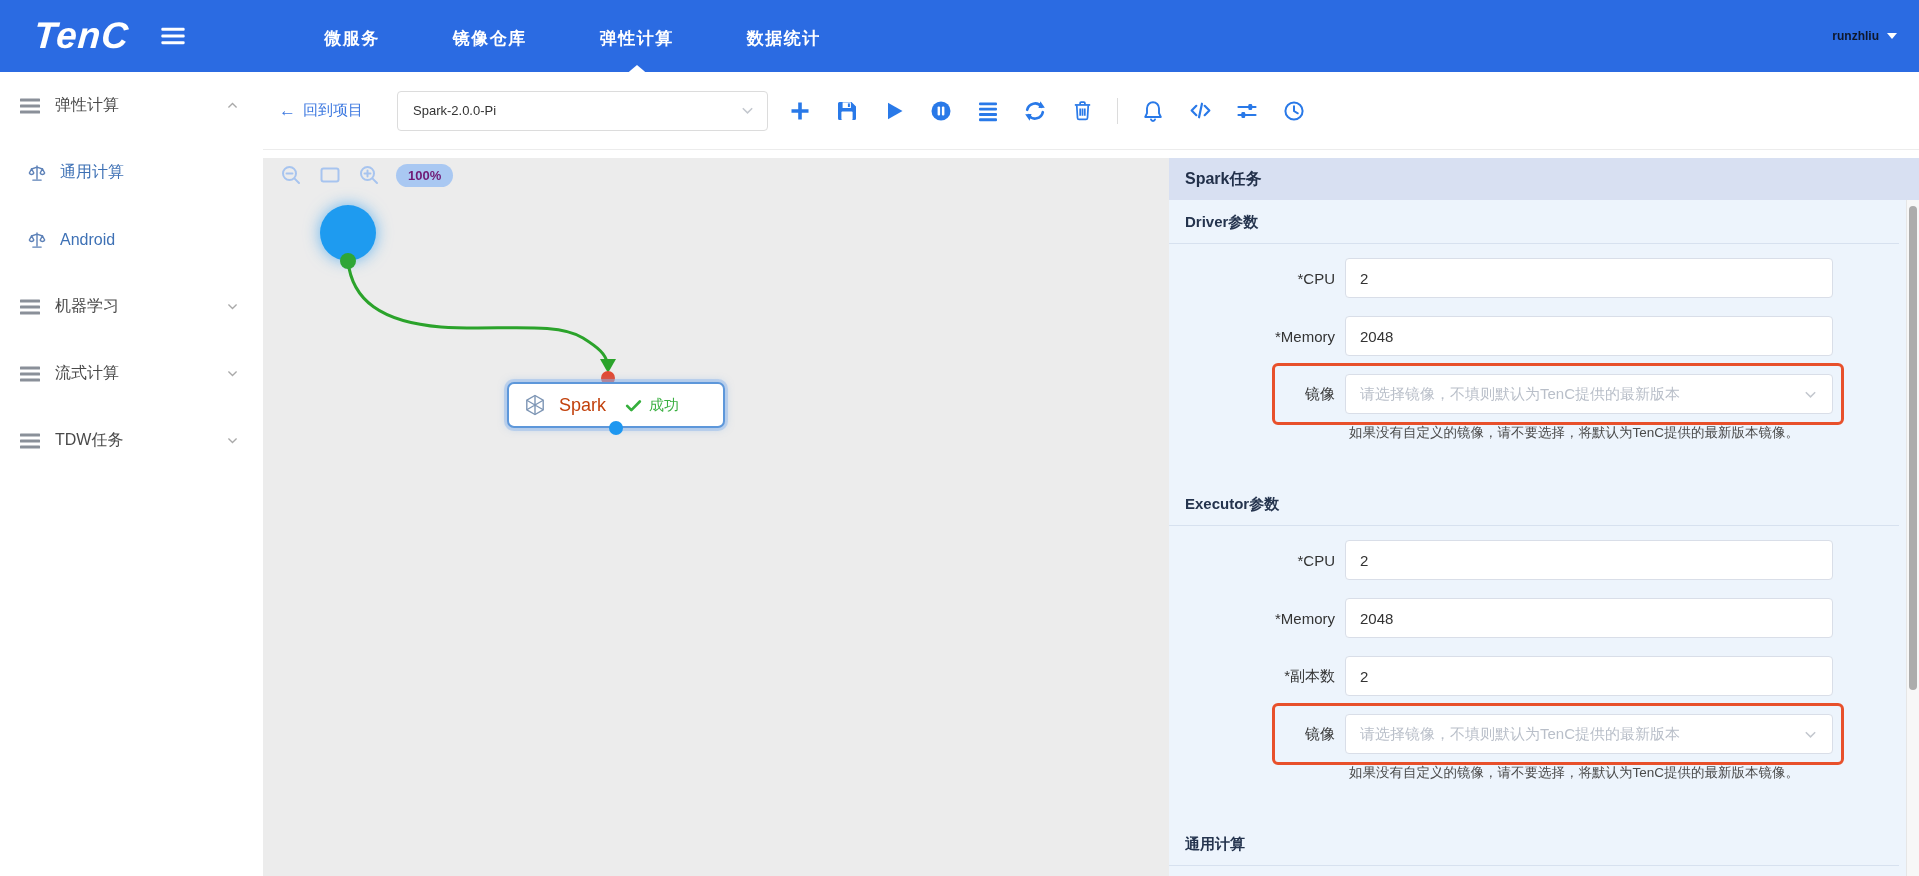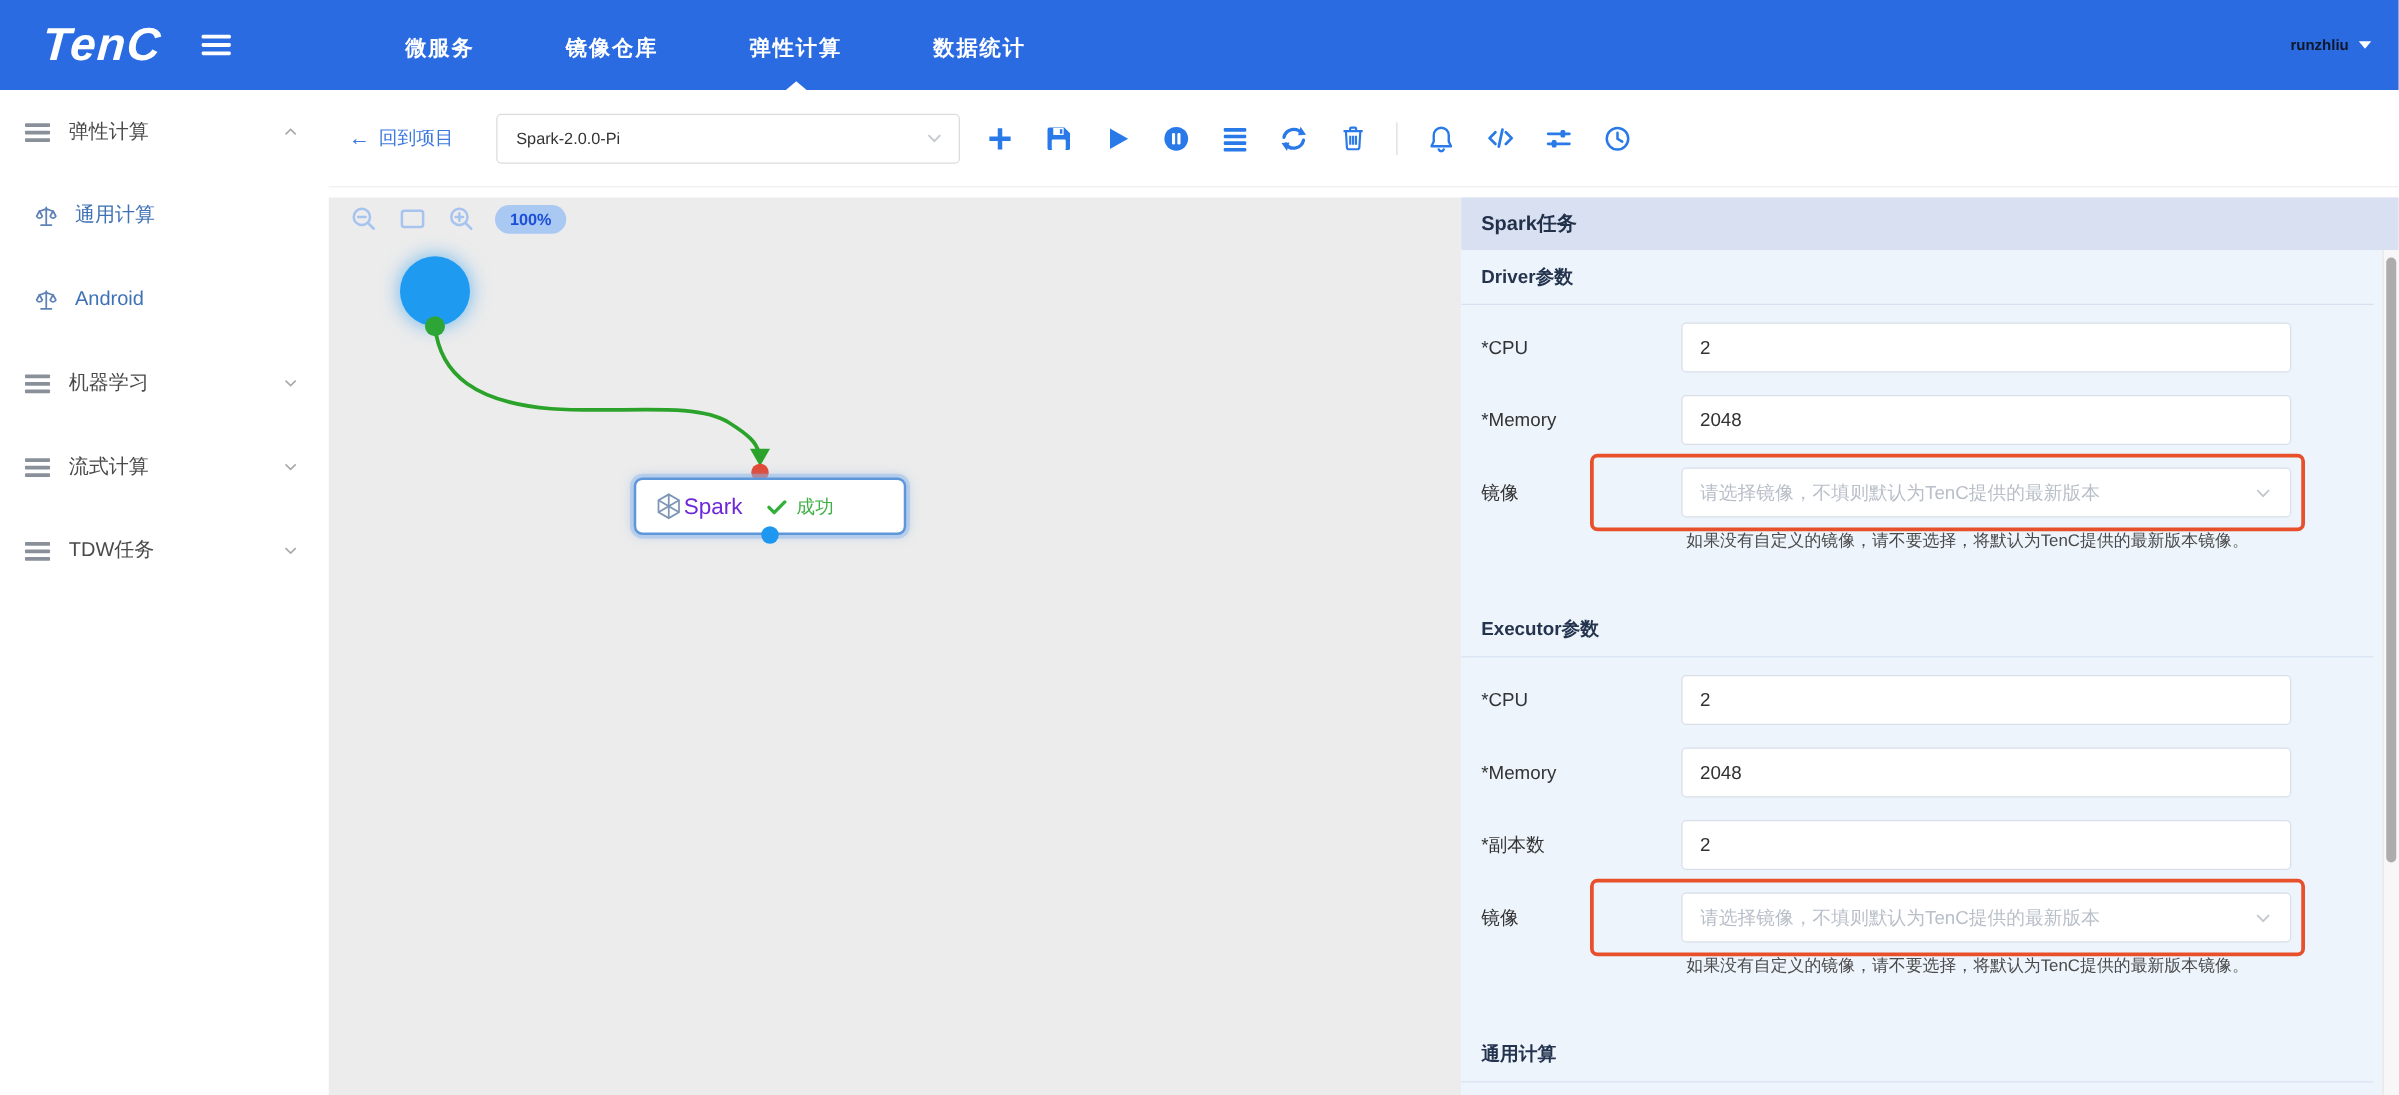--- a/index.html
+++ b/index.html
@@ -44,39 +44,39 @@
   .tool-btn { width:24px; height:24px; border:none; background:none; padding:0; cursor:pointer; color:var(--accent-blue,#2979E8); display:flex; align-items:center; justify-content:center; }
   .tdivider { width:1px; height:26px; background:#DCDCDC; }
 
   
   .work-row { flex:1; display:flex; border-top:8px solid #fff; min-height:0; }
 
   
   .canvas { width:906px; background:var(--canvas-bg,#ECECEC); position:relative; flex:0 0 auto; overflow:hidden; }
   .zoom-bar { position:absolute; top:5px; left:16px; display:flex; align-items:center; gap:15px; z-index:3; }
   .zoom-btn { width:24px; height:24px; color:#A7C4EF; cursor:pointer; display:flex; }
-  .zoom-pill { background:#A9C8F2; color:#1d4ed8; font-size:13px; font-weight:bold; padding:4px 12px; border-radius:13px; }
+  .zoom-pill { background:#A9C8F2; color:#701a75; font-size:13px; font-weight:bold; padding:4px 12px; border-radius:13px; }
   .graph-svg { position:absolute; inset:0; width:100%; height:100%; z-index:1; }
   .node { position:absolute; left:244px; top:224px; width:218px; height:46px; background:#fff;
           border:2px solid #5D97DA; border-radius:7px; box-shadow:0 0 0 3px rgba(145,185,238,.45), 0 0 9px rgba(110,165,230,.5);
           display:flex; align-items:center; padding:0 14px; z-index:2; cursor:pointer; }
-  .node-title { font-size:18px; color:#6d28d9; margin-left:0; }
+  .node-title { font-size:18px; color:#c2410c; margin-left:12px; }
   .node-status { display:flex; align-items:center; gap:6px; margin-left:18px; }
   .node-status span { color:var(--success-green,#3CB043); font-size:15px; }
   .node-port { position:absolute; left:50%; bottom:-9px; transform:translateX(-50%); width:14px; height:14px; border-radius:50%; background:#1E97F0; }
 
   
   .panel { flex:1; display:flex; flex-direction:column; background:var(--panel-body-bg,#EDF4FC); position:relative; min-width:0; }
   .panel-header { height:42px; flex:0 0 auto; background:var(--panel-header-bg,#D8E0F2); display:flex; align-items:center; padding-left:16px;
                   font-size:16px; font-weight:bold; color:#22304A; }
   .panel-body { flex:1; overflow:hidden; padding-right:20px; }
   .section-header { height:44px; line-height:44px; padding-left:16px; font-size:15px; font-weight:bold; color:#25344E; border-bottom:1px solid #D7E1EF; }
   .section-body { padding-top:14px; }
   .field-row { display:flex; align-items:center; height:40px; margin:0 0 18px 16px; position:relative; }
-  .field-label { width:150px; text-align:left; font-size:15px; color:#333; flex:0 0 auto; }
+  .field-label { width:150px; text-align:right; font-size:15px; color:#333; flex:0 0 auto; }
   .field-input, .field-select { width:488px; height:40px; margin-left:10px; border:1px solid #D9DEE8; border-radius:4px; background:#fff;
                                 font-size:15px; color:#333; padding:0 14px; }
   .field-input { outline:none; font-family:inherit; }
   .field-select { display:flex; align-items:center; justify-content:space-between; cursor:pointer; }
   .field-select .ph { color:#B9BFC9; overflow:hidden; white-space:nowrap; }
   .sel-chev { display:flex; color:#C3C7CE; }
   .hl-ring { position:absolute; left:87px; top:-11px; width:572px; height:62px; border:3px solid var(--highlight-orange,#E8502B); border-radius:6px; pointer-events:none; }
   .hint { margin:-8px 0 40px 180px; font-size:13.5px; color:#4A4A4A; }
 
   .scroll-track { position:absolute; right:0; top:42px; bottom:0; width:13px; background:#F7F7F7; border-left:1px solid #E6E6E6; }

